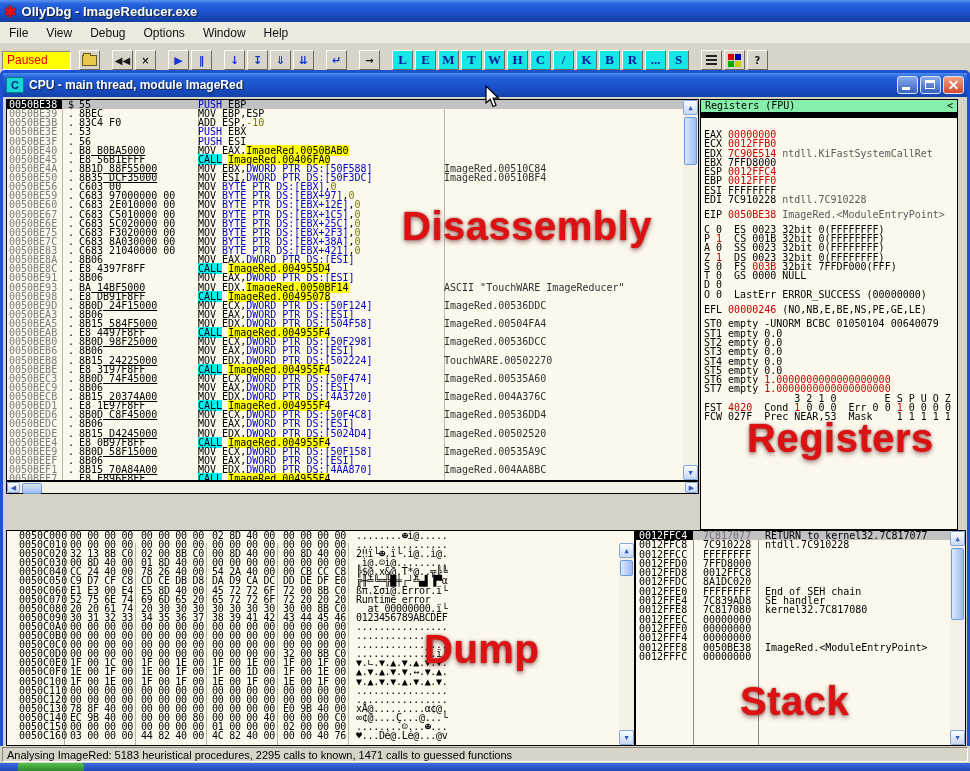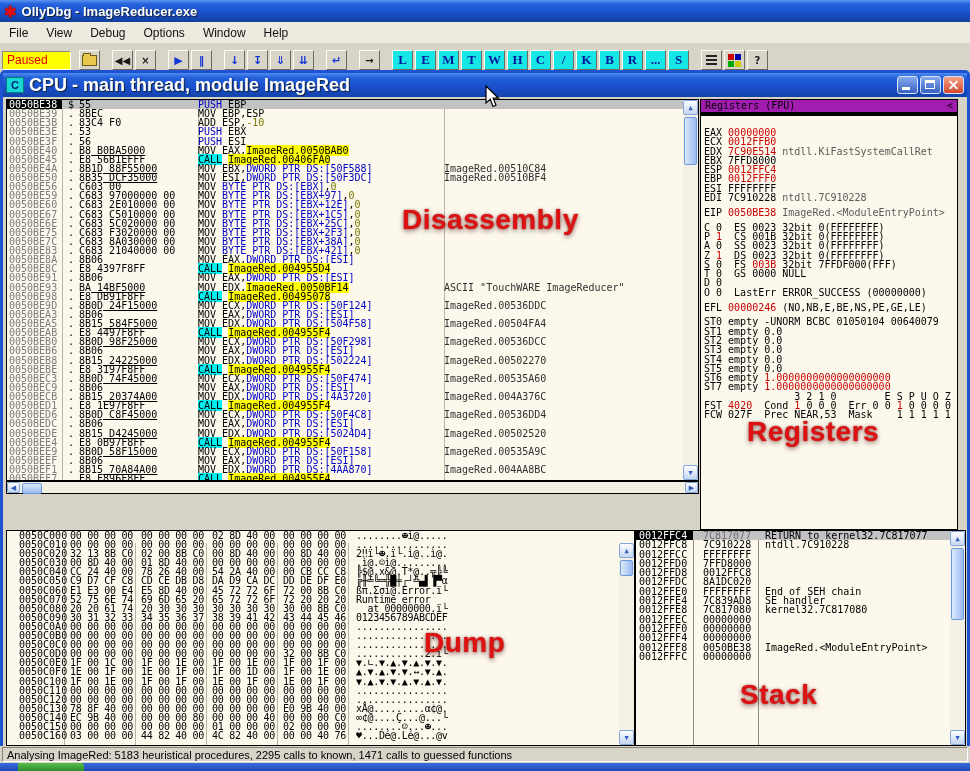--- a/index.html
+++ b/index.html
@@ -31,38 +31,38 @@
   .icon-palette{display:grid;grid-template-columns:6px 6px;grid-template-rows:6px 6px;gap:1px}
   
   #cpu{position:absolute;left:0;top:70px;width:966px;height:676px;border:3px solid #1D52D0;
     border-radius:5px 5px 0 0;background:#D6D2C6;box-sizing:content-box}
   #cpu{width:964px}
   #cpu-titlebar{position:absolute;left:0;top:0;width:964px;height:24px;
     background:linear-gradient(180deg,#4f8bf0 0%,#2160da 20%,#1a4ecb 60%,#1243a8 100%);
     display:flex;align-items:center;padding:0 3px;box-sizing:border-box;border-radius:2px 2px 0 0}
   #cpu-icon{width:16px;height:14px;background:#17D6D6;color:#00227c;font-weight:bold;font-size:11px;
     display:flex;align-items:center;justify-content:center;margin-right:5px;border:1px solid #0a7c7c}
-  #cpu-title{color:#fff;font-weight:bold;font-size:18px;text-shadow:1px 1px 1px #123;flex:1}
+  #cpu-title{color:#fff;font-weight:bold;font-size:12px;text-shadow:1px 1px 1px #123;flex:1}
   .wbtn{width:21px;height:18px;border-radius:3px;margin-left:2px;position:relative;
     background:linear-gradient(#88aaec,#3660c2);border:1px solid #d9e4fa;box-sizing:border-box}
   .wbtn.close{background:linear-gradient(#f4a083,#d4472a)}
   .wbtn .g-min{position:absolute;left:4px;bottom:3px;width:8px;height:3px;background:#fff}
   .wbtn .g-max{position:absolute;left:4px;top:3px;width:10px;height:9px;border:1px solid #fff;border-top:3px solid #fff;box-sizing:border-box}
   .wbtn .g-x1,.wbtn .g-x2{position:absolute;left:4px;top:7px;width:11px;height:2px;background:#fff}
   .wbtn .g-x1{transform:rotate(45deg)}.wbtn .g-x2{transform:rotate(-45deg)}
   
   .pane{position:absolute;background:#FCF8EC;border:1px solid #000;overflow:hidden;
     font-family:"DejaVu Sans Mono",monospace;font-size:10px;box-sizing:border-box}
   #disasm{left:3px;top:26px;width:693px;height:382px}
   #hscroll{left:3px;top:408px;width:693px;height:13px;border:1px solid #000;background:#F3F1E4;display:flex;box-sizing:border-box}
   #infopane{left:3px;top:420px;width:693px;height:37px}
   #registers{left:697px;top:26px;width:258px;height:431px}
   #dump{left:3px;top:457px;width:629px;height:216px}
   #stack{left:632px;top:457px;width:331px;height:216px}
-  .pane-header{height:12px;background:#a21caf;border-bottom:4px solid #000000;
+  .pane-header{height:12px;background:#86efac;border-bottom:6px solid #000000;
     display:flex;padding:0;line-height:11px;white-space:pre}
   
   #disasm-rows{position:relative}
   .drow{display:flex;height:9.14px;line-height:9.3px;white-space:pre}
   .drow.sel{background:#C2C2C2}
   .c-addr{width:55px;flex:none;color:#7b7b7b;padding-left:2px;box-sizing:border-box}
   .drow.sel .c-addr{background:#000;color:#fff}
   .c-pre{width:17px;flex:none;padding-left:6px;box-sizing:border-box;color:#000}
   .c-bytes{width:119px;flex:none;color:#000}
   .c-instr{width:246px;flex:none;color:#000}
@@ -109,21 +109,21 @@
   #sb-disasm{right:0;top:0;bottom:0}
   #sb-dump{right:0;top:12px;bottom:0}
   #sb-stack{right:0;top:0;bottom:0}
   
   #statusbar{position:absolute;left:0;top:746px;width:970px;height:17px;background:#D8D4C8}
   #status-field{position:absolute;left:2px;right:2px;top:1px;bottom:1px;border:1px solid;
     border-color:#868378 #fff #fff #868378;padding:1px 4px;font-size:11px;color:#000;box-sizing:border-box}
   #taskbar{position:absolute;left:0;top:763px;width:970px;height:8px;background:linear-gradient(180deg,#3a6cdd,#1f47b4)}
   #task-green{position:absolute;left:18px;top:0;width:66px;height:8px;background:linear-gradient(180deg,#57c14f,#2e8a2c);border-radius:0 3px 0 0}
   
-  .annot{position:absolute;font-weight:bold;font-size:28px;color:#DD1111;z-index:30;
+  .annot{position:absolute;font-weight:bold;font-size:40px;color:#DD1111;z-index:30;
     text-shadow:0 2px 5px rgba(70,0,0,.55),0 0 2px rgba(120,0,0,.6);letter-spacing:0.5px}
   #an-disasm{left:402px;top:204px}
   #an-reg{left:747px;top:416px}
   #an-dump{left:424px;top:627px}
   #an-stack{left:740px;top:679px}
   #cursor{position:absolute;left:485px;top:85px;z-index:40}
 </style>
 </head>
 <body>
 
@@ -245,21 +245,21 @@
         <div class="drow"><span class="c-addr">0050BE8C</span><span class="c-pre">.</span><span class="c-bytes"><span>E8</span><span> 4397F8FF</span></span><span class="c-instr"><span class="asm-cy">CALL</span><span> </span><span class="asm-y">ImageRed.004955D4</span></span><span class="c-com"></span></div>
         <div class="drow"><span class="c-addr">0050BE91</span><span class="c-pre">.</span><span class="c-bytes"><span>8B06</span></span><span class="c-instr"><span>MOV EAX,</span><span class="asm-b">DWORD PTR DS:[ESI]</span></span><span class="c-com"></span></div>
         <div class="drow"><span class="c-addr">0050BE93</span><span class="c-pre">.</span><span class="c-bytes"><span>BA</span><span class="u"> 14BF5000</span></span><span class="c-instr"><span>MOV EDX,</span><span class="asm-y">ImageRed.0050BF14</span></span><span class="c-com">ASCII "TouchWARE ImageReducer"</span></div>
         <div class="drow"><span class="c-addr">0050BE98</span><span class="c-pre">.</span><span class="c-bytes"><span>E8</span><span> DB91F8FF</span></span><span class="c-instr"><span class="asm-cy">CALL</span><span> </span><span class="asm-y">ImageRed.00495078</span></span><span class="c-com"></span></div>
         <div class="drow"><span class="c-addr">0050BE9D</span><span class="c-pre">.</span><span class="c-bytes"><span>8B0D</span><span class="u"> 24F15000</span></span><span class="c-instr"><span>MOV ECX,</span><span class="asm-b">DWORD PTR DS:[50F124]</span></span><span class="c-com">ImageRed.00536DDC</span></div>
         <div class="drow"><span class="c-addr">0050BEA3</span><span class="c-pre">.</span><span class="c-bytes"><span>8B06</span></span><span class="c-instr"><span>MOV EAX,</span><span class="asm-b">DWORD PTR DS:[ESI]</span></span><span class="c-com"></span></div>
         <div class="drow"><span class="c-addr">0050BEA5</span><span class="c-pre">.</span><span class="c-bytes"><span>8B15</span><span class="u"> 584F5000</span></span><span class="c-instr"><span>MOV EDX,</span><span class="asm-b">DWORD PTR DS:[504F58]</span></span><span class="c-com">ImageRed.00504FA4</span></div>
         <div class="drow"><span class="c-addr">0050BEAB</span><span class="c-pre">.</span><span class="c-bytes"><span>E8</span><span> 4497F8FF</span></span><span class="c-instr"><span class="asm-cy">CALL</span><span> </span><span class="asm-y">ImageRed.004955F4</span></span><span class="c-com"></span></div>
         <div class="drow"><span class="c-addr">0050BEB0</span><span class="c-pre">.</span><span class="c-bytes"><span>8B0D</span><span class="u"> 98F25000</span></span><span class="c-instr"><span>MOV ECX,</span><span class="asm-b">DWORD PTR DS:[50F298]</span></span><span class="c-com">ImageRed.00536DCC</span></div>
         <div class="drow"><span class="c-addr">0050BEB6</span><span class="c-pre">.</span><span class="c-bytes"><span>8B06</span></span><span class="c-instr"><span>MOV EAX,</span><span class="asm-b">DWORD PTR DS:[ESI]</span></span><span class="c-com"></span></div>
-        <div class="drow"><span class="c-addr">0050BEB8</span><span class="c-pre">.</span><span class="c-bytes"><span>8B15</span><span class="u"> 24225000</span></span><span class="c-instr"><span>MOV EDX,</span><span class="asm-b">DWORD PTR DS:[502224]</span></span><span class="c-com">ImageRed.00502270</span></div>
+        <div class="drow"><span class="c-addr">0050BEB8</span><span class="c-pre">.</span><span class="c-bytes"><span>8B15</span><span class="u"> 24225000</span></span><span class="c-instr"><span>MOV EDX,</span><span class="asm-b">DWORD PTR DS:[502224]</span></span><span class="c-com">TouchWARE.00502270</span></div>
         <div class="drow"><span class="c-addr">0050BEBE</span><span class="c-pre">.</span><span class="c-bytes"><span>E8</span><span> 3197F8FF</span></span><span class="c-instr"><span class="asm-cy">CALL</span><span> </span><span class="asm-y">ImageRed.004955F4</span></span><span class="c-com"></span></div>
         <div class="drow"><span class="c-addr">0050BEC3</span><span class="c-pre">.</span><span class="c-bytes"><span>8B0D</span><span class="u"> 74F45000</span></span><span class="c-instr"><span>MOV ECX,</span><span class="asm-b">DWORD PTR DS:[50F474]</span></span><span class="c-com">ImageRed.00535A60</span></div>
         <div class="drow"><span class="c-addr">0050BEC9</span><span class="c-pre">.</span><span class="c-bytes"><span>8B06</span></span><span class="c-instr"><span>MOV EAX,</span><span class="asm-b">DWORD PTR DS:[ESI]</span></span><span class="c-com"></span></div>
         <div class="drow"><span class="c-addr">0050BECB</span><span class="c-pre">.</span><span class="c-bytes"><span>8B15</span><span class="u"> 20374A00</span></span><span class="c-instr"><span>MOV EDX,</span><span class="asm-b">DWORD PTR DS:[4A3720]</span></span><span class="c-com">ImageRed.004A376C</span></div>
         <div class="drow"><span class="c-addr">0050BED1</span><span class="c-pre">.</span><span class="c-bytes"><span>E8</span><span> 1E97F8FF</span></span><span class="c-instr"><span class="asm-cy">CALL</span><span> </span><span class="asm-y">ImageRed.004955F4</span></span><span class="c-com"></span></div>
         <div class="drow"><span class="c-addr">0050BED6</span><span class="c-pre">.</span><span class="c-bytes"><span>8B0D</span><span class="u"> C8F45000</span></span><span class="c-instr"><span>MOV ECX,</span><span class="asm-b">DWORD PTR DS:[50F4C8]</span></span><span class="c-com">ImageRed.00536DD4</span></div>
         <div class="drow"><span class="c-addr">0050BEDC</span><span class="c-pre">.</span><span class="c-bytes"><span>8B06</span></span><span class="c-instr"><span>MOV EAX,</span><span class="asm-b">DWORD PTR DS:[ESI]</span></span><span class="c-com"></span></div>
         <div class="drow"><span class="c-addr">0050BEDE</span><span class="c-pre">.</span><span class="c-bytes"><span>8B15</span><span class="u"> D4245000</span></span><span class="c-instr"><span>MOV EDX,</span><span class="asm-b">DWORD PTR DS:[5024D4]</span></span><span class="c-com">ImageRed.00502520</span></div>
         <div class="drow"><span class="c-addr">0050BEE4</span><span class="c-pre">.</span><span class="c-bytes"><span>E8</span><span> 0B97F8FF</span></span><span class="c-instr"><span class="asm-cy">CALL</span><span> </span><span class="asm-y">ImageRed.004955F4</span></span><span class="c-com"></span></div>
         <div class="drow"><span class="c-addr">0050BEE9</span><span class="c-pre">.</span><span class="c-bytes"><span>8B0D</span><span class="u"> 58F15000</span></span><span class="c-instr"><span>MOV ECX,</span><span class="asm-b">DWORD PTR DS:[50F158]</span></span><span class="c-com">ImageRed.00535A9C</span></div>

